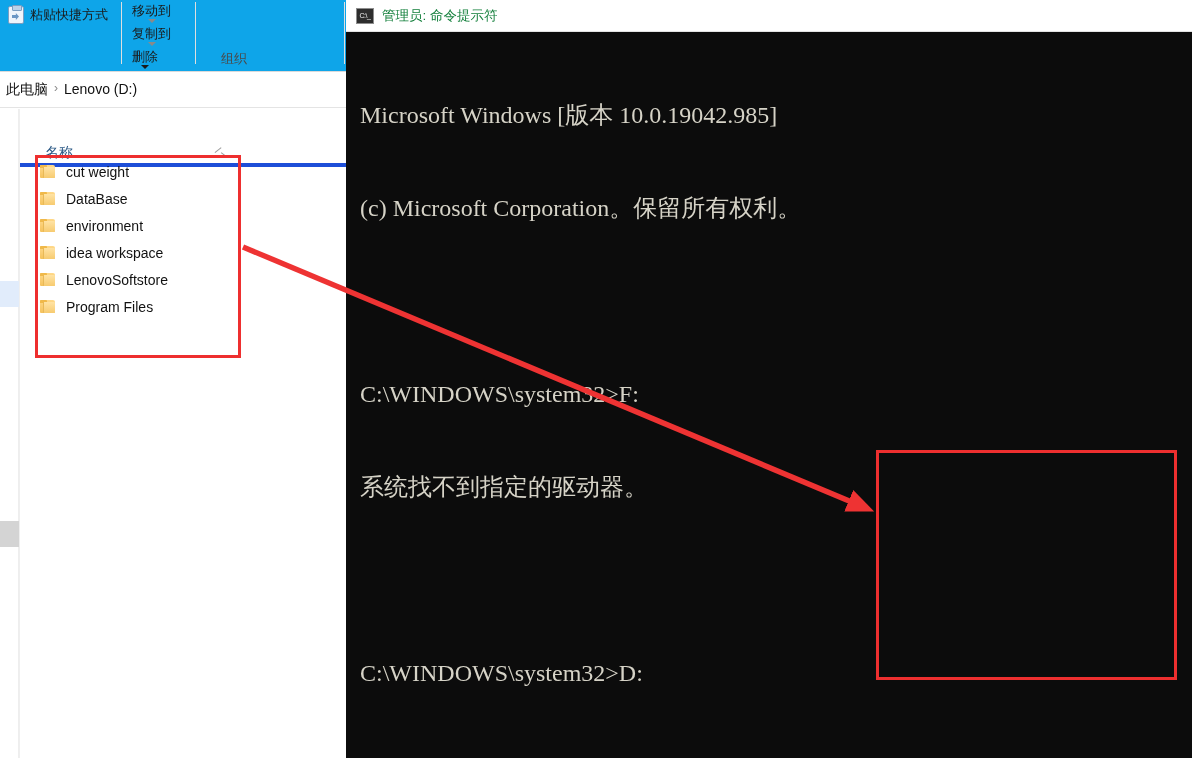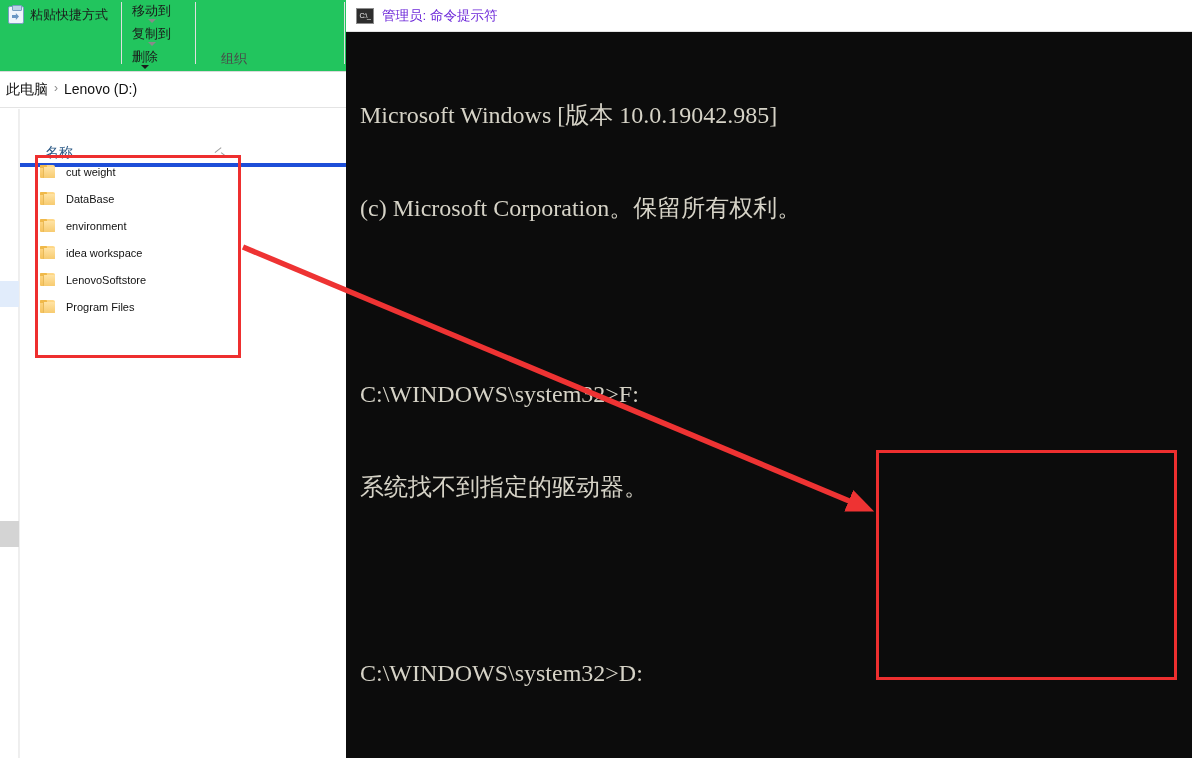--- a/index.html
+++ b/index.html
@@ -14,21 +14,21 @@
   
   .explorer {
     position: absolute; left: 0; top: 0;
     width: 347px; height: 758px;
     background: #ffffff;
     overflow: hidden;
   }
   .ribbon {
     position: absolute; left: 0; top: 0;
     width: 347px; height: 72px;
-    background: #22c55e;
+    background: #0ea5e9;
     border-bottom: 1px solid #dadada;
   }
   .ribbon-group {
     position: absolute; top: 0; height: 72px;
   }
   .rg-clip { left: 0; width: 122px; }
   .rg-org  { left: 123px; width: 222px; }
   .rg-sep {
     position: absolute; top: 2px; width: 1px; height: 62px;
     background: #dfdfdf;
@@ -140,21 +140,21 @@
   .sort-chevron::after  { left: 5.5px; transform: rotate(38deg); transform-origin: left center; }
 
   
   .filelist {
     position: absolute; left: 40px; top: 158px;
     width: 205px;
   }
   .frow {
     display: flex; align-items: center;
     height: 27px;
-    font-size: 11px; color: #111;
+    font-size: 14px; color: #111;
     white-space: nowrap;
   }
   .folder-icon {
     width: 15px; height: 13px; margin-right: 11px; flex: none;
     position: relative;
   }
   .folder-icon .back {
     position: absolute; left: 0; top: 0; width: 15px; height: 13px;
     background: linear-gradient(180deg, #ffd98a 0%, #f5c25c 100%);
     border-radius: 1px 2px 1px 1px;
@@ -204,21 +204,21 @@
     border: 1px solid #8d8d8d;
     position: relative; flex: none;
     display: flex; align-items: center; justify-content: center;
   }
   .cmd-icon span {
     color: #f0f0f0; font-size: 7px; line-height: 1;
     font-family: Liberation Sans, sans-serif;
     letter-spacing: -0.4px;
   }
   .console-title-text {
-    font-size: 13.5px; color: #6d28d9;
+    font-size: 13.5px; color: #15803d;
   }
   .console-body {
     position: absolute; left: 0; top: 32px;
     width: 846px; height: 726px;
     color: #d6d3c7;
     font-family: "Liberation Serif", "DejaVu Serif", serif;
     font-size: 24px;
     line-height: 31px;
     white-space: pre;
     padding: 6px 0 0 14px;

